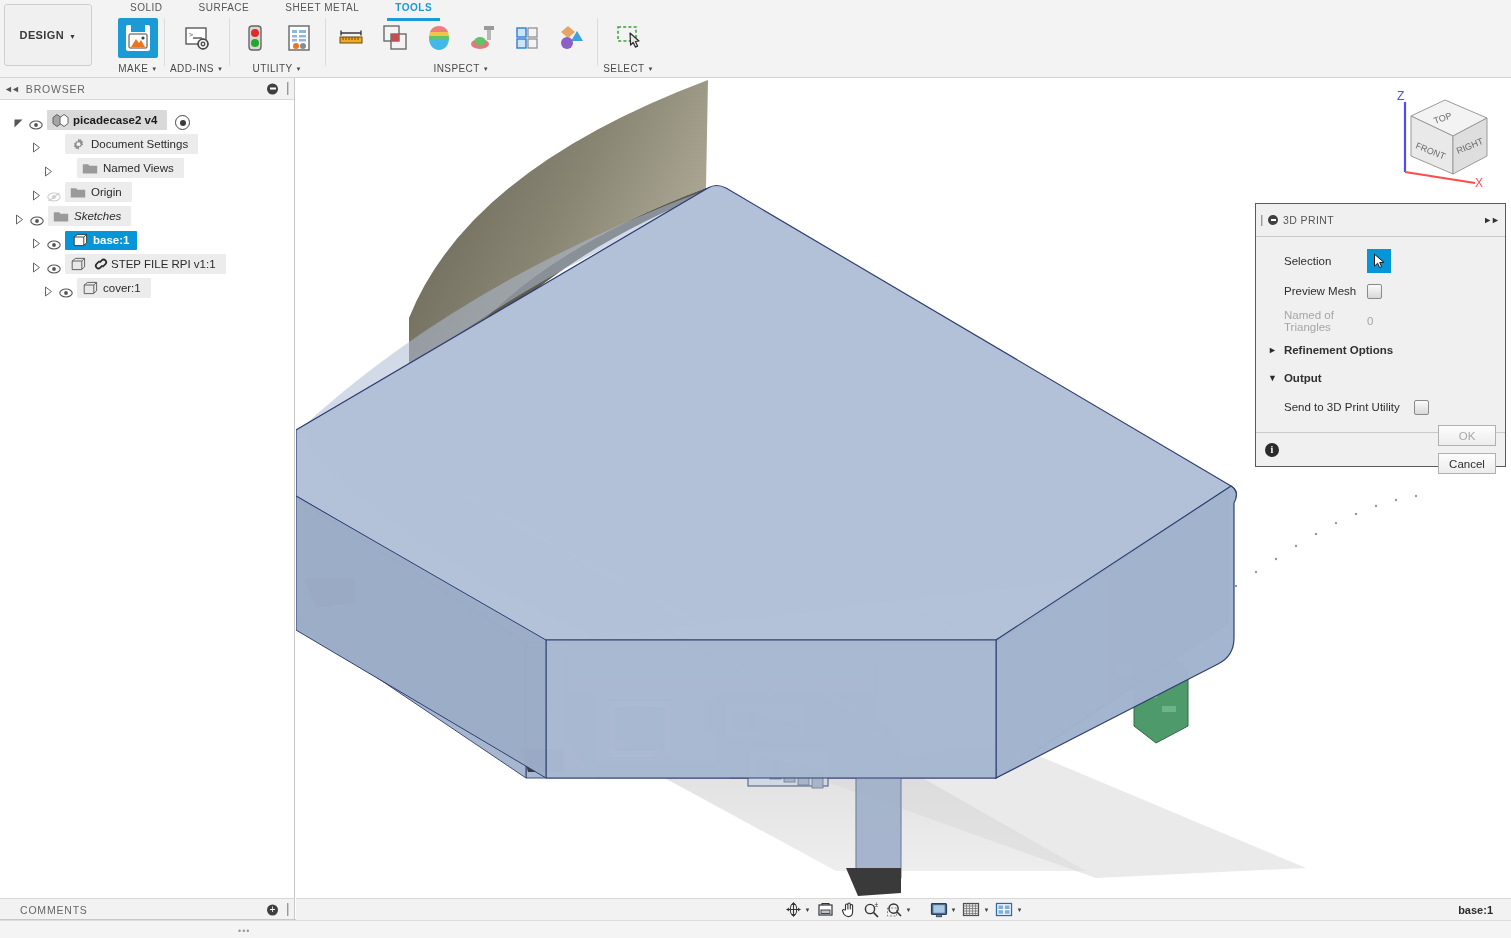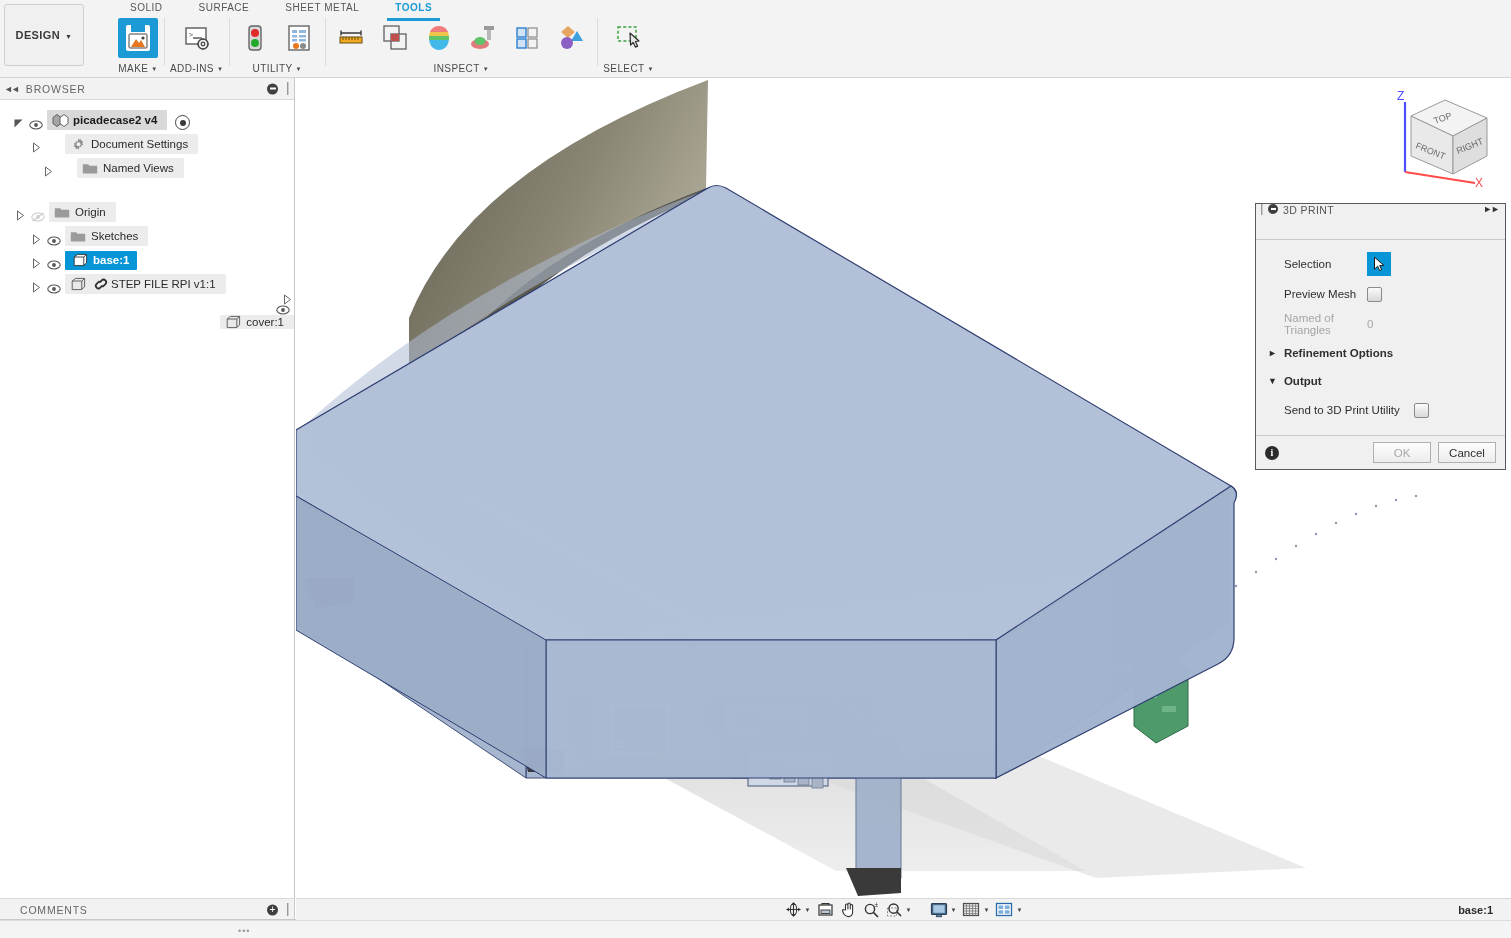--- a/index.html
+++ b/index.html
@@ -11,21 +11,21 @@
   }
   #app{position:relative;width:1511px;height:938px;background:#fff;}
 
   
   .ribbon{
     position:absolute;left:0;top:0;width:1511px;height:78px;
     background:#f3f3f3;
     border-bottom:1px solid #d4d4d4;
   }
   .design-btn{
-    position:absolute;left:4px;top:4px;width:80px;height:62px;
+    position:absolute;left:4px;top:4px;width:88px;height:62px;
     background:#f0f0f0;border:1px solid #cfcfcf;border-radius:3px;
     display:flex;align-items:center;justify-content:center;
     font-size:11px;color:#3a3a3a;letter-spacing:.4px;font-weight:600;
     cursor:pointer;
   }
   .design-btn .cv{font-size:7px;margin-left:5px;position:relative;top:1px;}
 
   .tabs{position:absolute;left:112px;top:0;height:18px;display:flex;align-items:flex-start;}
   .tab{
     font-size:10px;color:#555;letter-spacing:.5px;
@@ -112,22 +112,22 @@
   }
   .viewcube{position:absolute;right:8px;top:8px;width:120px;height:105px;}
 
   
   .dlg{
     position:absolute;left:1255px;top:203px;width:251px;
     background:#f0f0f0;border:1px solid #5a5a5a;
     font-size:11.5px;color:#303030;
   }
   .dlg-hdr{
-    height:36px;background:#f0f0f0;border-bottom:1px solid #c9c9c9;
-    display:flex;padding:0 5px;position:relative;
+    height:26px;background:#f0f0f0;border-bottom:1px solid #c9c9c9;
+    display:flex;align-items:center;padding:16px 5px;position:relative;
   }
   .dlg-hdr .grip{width:2px;height:11px;border-left:1px solid #999;border-right:1px solid #ccc;margin-right:5px;}
   .dlg-hdr .mini{width:10px;height:10px;border-radius:50%;background:#3f3f3f;display:flex;align-items:center;justify-content:center;margin-right:5px;cursor:pointer;}
   .dlg-hdr .mini:after{content:"";width:5px;height:1.5px;background:#fff;}
   .dlg-hdr .dttl{font-size:10.5px;color:#555;letter-spacing:.4px;}
   .dlg-hdr .expand{position:absolute;right:6px;font-size:9px;color:#333;letter-spacing:-1px;cursor:pointer;}
   .dlg-body{padding:9px 0 10px 0;background:#f0f0f0;}
   .drow{display:flex;align-items:center;height:30px;padding:0 28px;}
   .drow .dlabel{flex:1;color:#2e2e2e;}
   .drow .dlabel.dim{color:#a6a6a6;}
@@ -154,21 +154,21 @@
   }
   .infoi{
     width:14px;height:14px;border-radius:50%;background:#2b2b2b;color:#fff;
     font-size:10px;font-weight:bold;display:flex;align-items:center;justify-content:center;font-family:"Liberation Serif",serif;
   }
   .btn{
     height:21px;min-width:58px;border:1px solid #b0b0b0;background:linear-gradient(#fdfdfd,#ececec);
     font-size:11.5px;display:flex;align-items:center;justify-content:center;cursor:pointer;color:#2e2e2e;
   }
   .btn.disabled{color:#a8a8a8;}
-  .foot-btns{margin-left:auto;display:flex;gap:7px;}
+  .foot-btns{margin-left:auto;display:flex;gap:7px;flex-direction:column;}
 
   
   .navbar{
     position:absolute;left:296px;bottom:18px;width:1215px;height:22px;
     background:#f2f2f2;border-top:1px solid #d8d8d8;
     display:flex;align-items:center;justify-content:center;gap:0px;
   }
   .navitem{display:flex;align-items:center;height:20px;padding:0 3px;cursor:pointer;}
   .navitem .nc{font-size:6px;color:#444;margin-left:3px;}
   .statusright{
@@ -410,21 +410,21 @@
         <span class="tlabelwrap">
           <span class="ticon">
             <svg width="16" height="13" viewBox="0 0 16 13">
                 <path d="M.8 2.2h5.4l1.3 1.6h7.7v7.8H.8z" fill="#9a9a9a"></path>
               </svg>
           </span>
           <span class="tlabel">Named Views</span>
         </span>
       </div>
 
-      <div class="trow" style="padding-left:14px;margin-top:20px;">
+      <div class="trow" style="padding-left:30px;">
         <span class="arrow">
           <svg width="9" height="11" viewBox="0 0 9 11">
               <path d="M1.5 1v9l6-4.5z" fill="none" stroke="#666" stroke-width="1"></path>
             </svg>
         </span>
         <span class="eye">
           <svg width="14" height="10" viewBox="0 0 14 10">
               <ellipse cx="7" cy="5" rx="6.2" ry="4" fill="none" stroke="#cdcdcd" stroke-width="1.1"></ellipse>
               <circle cx="7" cy="5" r="1.9" fill="#cdcdcd"></circle>
               <path d="M1.5 9L12.5 1" stroke="#cdcdcd" stroke-width="1.1"></path>
@@ -433,21 +433,21 @@
         <span class="tlabelwrap">
           <span class="ticon">
             <svg width="16" height="13" viewBox="0 0 16 13">
                 <path d="M.8 2.2h5.4l1.3 1.6h7.7v7.8H.8z" fill="#9a9a9a"></path>
               </svg>
           </span>
           <span class="tlabel">Origin</span>
         </span>
       </div>
 
-      <div class="trow" style="padding-left:30px;">
+      <div class="trow" style="padding-left:13px;font-style:italic;">
         <span class="arrow">
           <svg width="9" height="11" viewBox="0 0 9 11">
               <path d="M1.5 1v9l6-4.5z" fill="none" stroke="#666" stroke-width="1"></path>
             </svg>
         </span>
         <span class="eye">
           <svg width="14" height="10" viewBox="0 0 14 10">
               <ellipse cx="7" cy="5" rx="6.2" ry="4" fill="none" stroke="#555" stroke-width="1.1"></ellipse>
               <circle cx="7" cy="5" r="1.9" fill="#555"></circle>
             </svg>
@@ -507,21 +507,21 @@
           <span class="ticon" style="width:20px;">
             <svg width="16" height="14" viewBox="0 0 16 14">
               <path d="M6 4.5L3.6 6.9a2.6 2.6 0 103.7 3.7L9 8.9" fill="none" stroke="#2b2b2b" stroke-width="1.7" stroke-linecap="round"></path>
               <path d="M10 9.5l2.4-2.4a2.6 2.6 0 10-3.7-3.7L7 5.1" fill="none" stroke="#2b2b2b" stroke-width="1.7" stroke-linecap="round"></path>
             </svg>
           </span>
           <span class="tlabel">STEP FILE RPI v1:1</span>
         </span>
       </div>
 
-      <div class="trow" style="padding-left:42px;flex-direction:column;">
+      <div class="trow" style="padding-left:42px;">
         <span class="arrow">
           <svg width="9" height="11" viewBox="0 0 9 11">
               <path d="M1.5 1v9l6-4.5z" fill="none" stroke="#666" stroke-width="1"></path>
             </svg>
         </span>
         <span class="eye">
           <svg width="14" height="10" viewBox="0 0 14 10">
               <ellipse cx="7" cy="5" rx="6.2" ry="4" fill="none" stroke="#555" stroke-width="1.1"></ellipse>
               <circle cx="7" cy="5" r="1.9" fill="#555"></circle>
             </svg>

